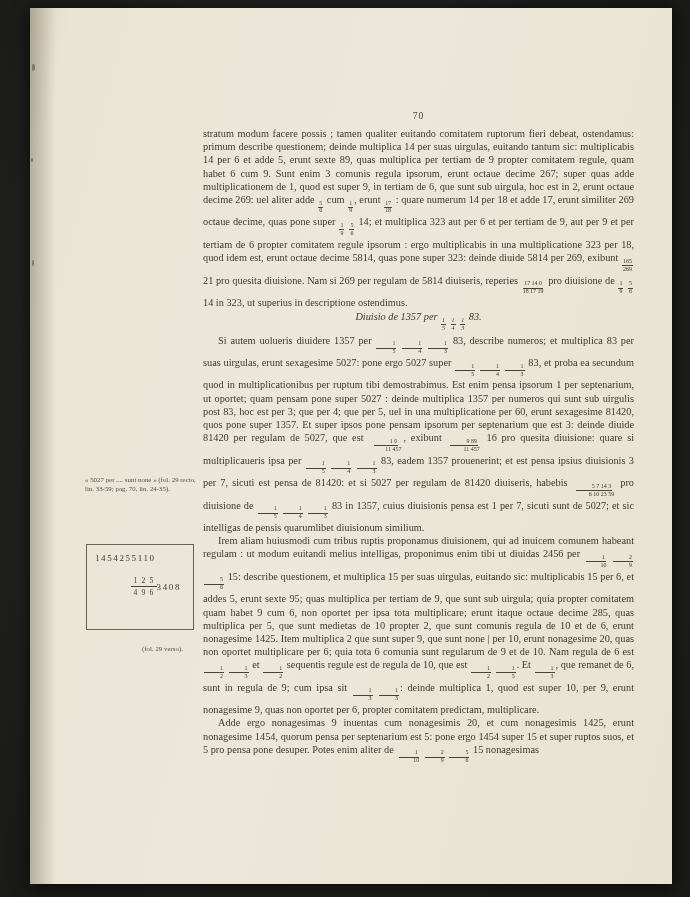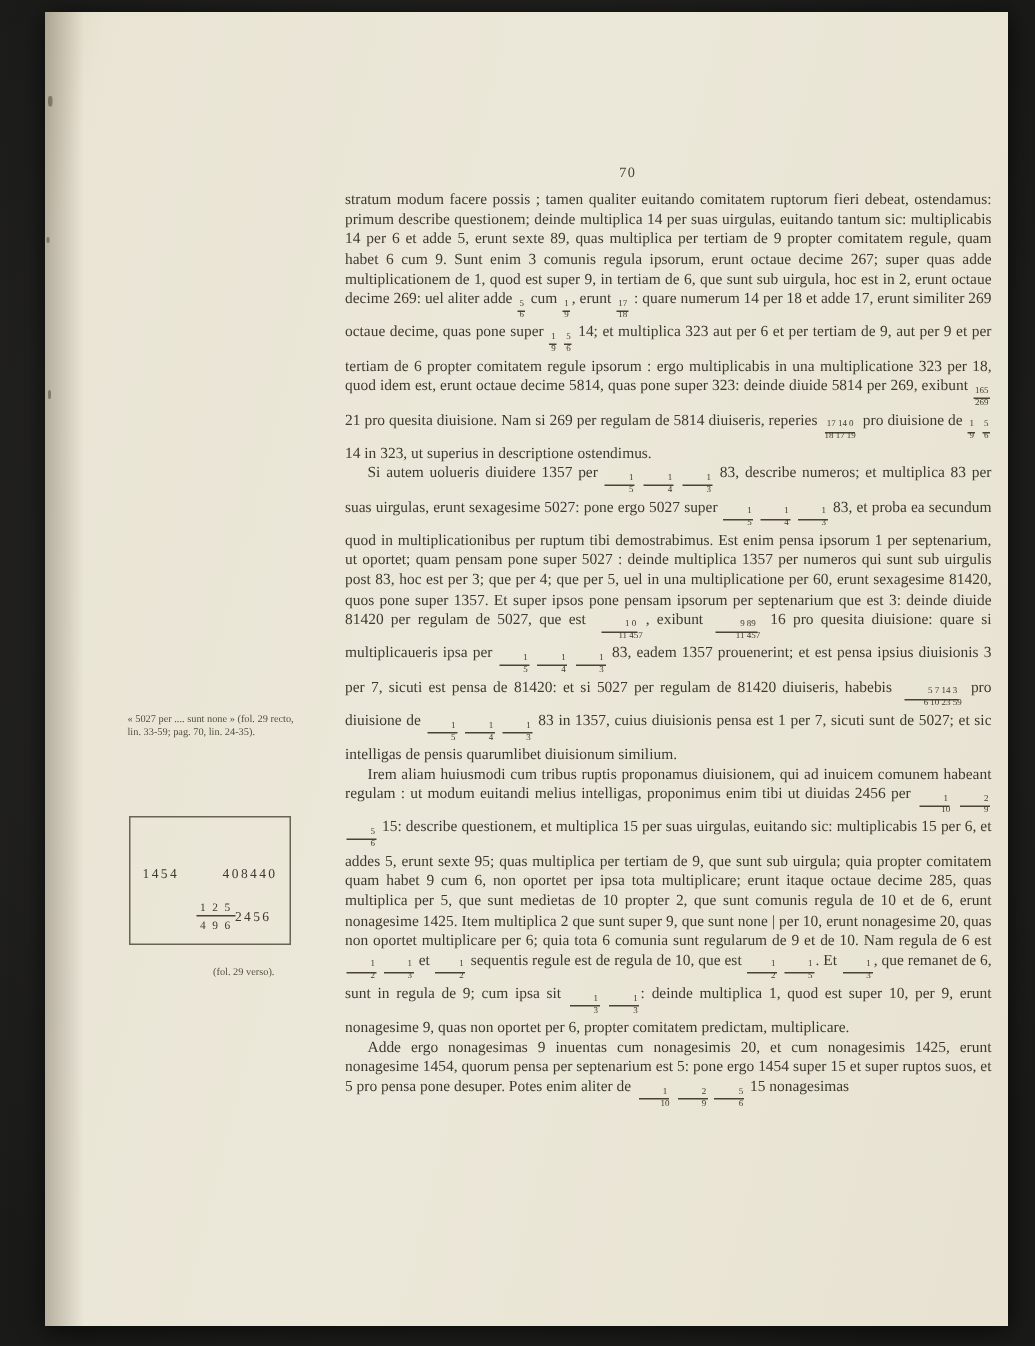--- a/index.html
+++ b/index.html
@@ -22,21 +22,21 @@
     position:absolute; left:0; top:0; bottom:0; width:26px;
     background:linear-gradient(90deg, rgba(58,48,32,.30), rgba(58,48,32,0));
   }
   .speck { position:absolute; background:#39342a; opacity:.45; border-radius:40%; }
   .pagenum {
     position:absolute; top:103px; left:173px; width:431px;
     text-align:center; font-size:9.5px; color:#464035; letter-spacing:1px;
   }
   .textblock {
     position:absolute; left:173px; top:119px; width:431px;
-    color:#3e382e; font-size:10.3px; line-height:13.2px; text-align:justify;margin-left:27px;
+    color:#3e382e; font-size:10.3px; line-height:13.2px; text-align:justify;
   }
   .textblock p { text-align:justify; }
   p.indent { text-indent:15px; }
   .heading {
     font-style:italic; font-weight:normal; text-align:center;
     font-size:10.3px; line-height:13.4px; margin:1px 0 1px 0;
   }
   .frac {
     display:inline-flex; flex-direction:column; align-items:center;
     vertical-align:-0.42em; font-size:0.58em; line-height:1;
@@ -45,21 +45,21 @@
   .frac .fn { border-bottom:1px solid #4a4335; padding:0 1px 0.5px; white-space:pre; }
   .frac .fd { padding:0.5px 1px 0; white-space:pre; }
   .margin-note {
     position:absolute; left:55px; top:468px; width:118px;
     font-size:6.9px; line-height:8.8px; color:#554e41; text-align:left;
   }
   .figure-box {
     position:absolute; left:56px; top:536px; width:108px; height:86px;
     border:1px solid #6a6253; padding:8px 8px 0 8px; color:#3e382e;
   }
-  .fig-row1 { display:flex; justify-content:space-between; font-size:9px; letter-spacing:1.6px;margin-top:24px; }
+  .fig-row1 { display:flex; justify-content:flex-start; font-size:9px; letter-spacing:1.6px; }
   .fig-row2 { display:flex; justify-content:flex-end; align-items:center; margin-top:13px; font-size:9px; letter-spacing:1.6px; padding-right:4px; }
   .fig-frac { display:inline-flex; flex-direction:column; align-items:center; font-size:7.6px; letter-spacing:1.2px; }
   .fig-frac .fn { border-bottom:1px solid #4a4335; padding:0 2px 1px; white-space:pre; }
   .fig-frac .fd { padding:1px 2px 0; white-space:pre; }
   .folio-note { position:absolute; left:112px; top:637px; font-size:6.9px; color:#554e41; }
 </style>
 </head>
 <body>
 
 <div class="stage">
@@ -70,28 +70,28 @@
     <div class="speck" style="left:2px; top:252px; width:2px; height:6px;"></div>
 
     <div class="pagenum">70</div>
 
     <aside>
       <div class="margin-note">« 5027 per .... sunt none » (fol. 29 recto, lin. 33-59; pag. 70, lin. 24-35).</div>
 
       <div class="figure-box">
         <div class="fig-row1">
           <span>1454</span>
-          <span>408440</span>
+          <span>255110</span>
         </div>
         <div class="fig-row2">
           <span class="fig-frac">
             <span class="fn">1 2 5</span>
             <span class="fd">4 9 6</span>
           </span>
-          <span>2456</span>
+          <span>3408</span>
         </div>
       </div>
 
       <div class="folio-note">(fol. 29 verso).</div>
     </aside>
 
     <main class="textblock">
       <p>stratum modum facere possis ; tamen qualiter euitando comitatem ruptorum fieri debeat, ostendamus: primum describe questionem; deinde multiplica 14 per suas uirgulas, euitando tantum sic: multiplicabis 14 per 6 et adde 5, erunt sexte 89, quas multiplica per tertiam de 9 propter comitatem regule, quam habet 6 cum 9. Sunt enim 3 comunis regula ipsorum, erunt octaue decime 267; super quas adde multiplicationem de 1, quod est super 9, in tertiam de 6, que sunt sub uirgula, hoc est in 2, erunt octaue decime 269: uel aliter adde <span class="frac">
             <span class="fn">5</span>
             <span class="fd">6</span>
@@ -113,20 +113,30 @@
           </span> 21 pro quesita diuisione. Nam si 269 per regulam de 5814 diuiseris, reperies <span class="frac">
             <span class="fn">17 14 0</span>
             <span class="fd">18 17 19</span>
           </span> pro diuisione de <span class="frac">
             <span class="fn">1</span>
             <span class="fd">9</span>
           </span> <span class="frac">
             <span class="fn">5</span>
             <span class="fd">6</span>
           </span> 14 in 323, ut superius in descriptione ostendimus.</p>
+      <h3 class="heading">Diuisio de 1357 per <span class="frac">
+            <span class="fn">1</span>
+            <span class="fd">5</span>
+          </span> <span class="frac">
+            <span class="fn">1</span>
+            <span class="fd">4</span>
+          </span> <span class="frac">
+            <span class="fn">1</span>
+            <span class="fd">3</span>
+          </span> 83.</h3>
       <p class="indent">Si autem uolueris diuidere 1357 per <span class="frac">
             <span class="fn">1</span>
             <span class="fd">5</span>
           </span> <span class="frac">
             <span class="fn">1</span>
             <span class="fd">4</span>
           </span> <span class="frac">
             <span class="fn">1</span>
             <span class="fd">3</span>
           </span> 83, describe numeros; et multiplica 83 per suas uirgulas, erunt sexagesime 5027: pone ergo 5027 super <span class="frac">

